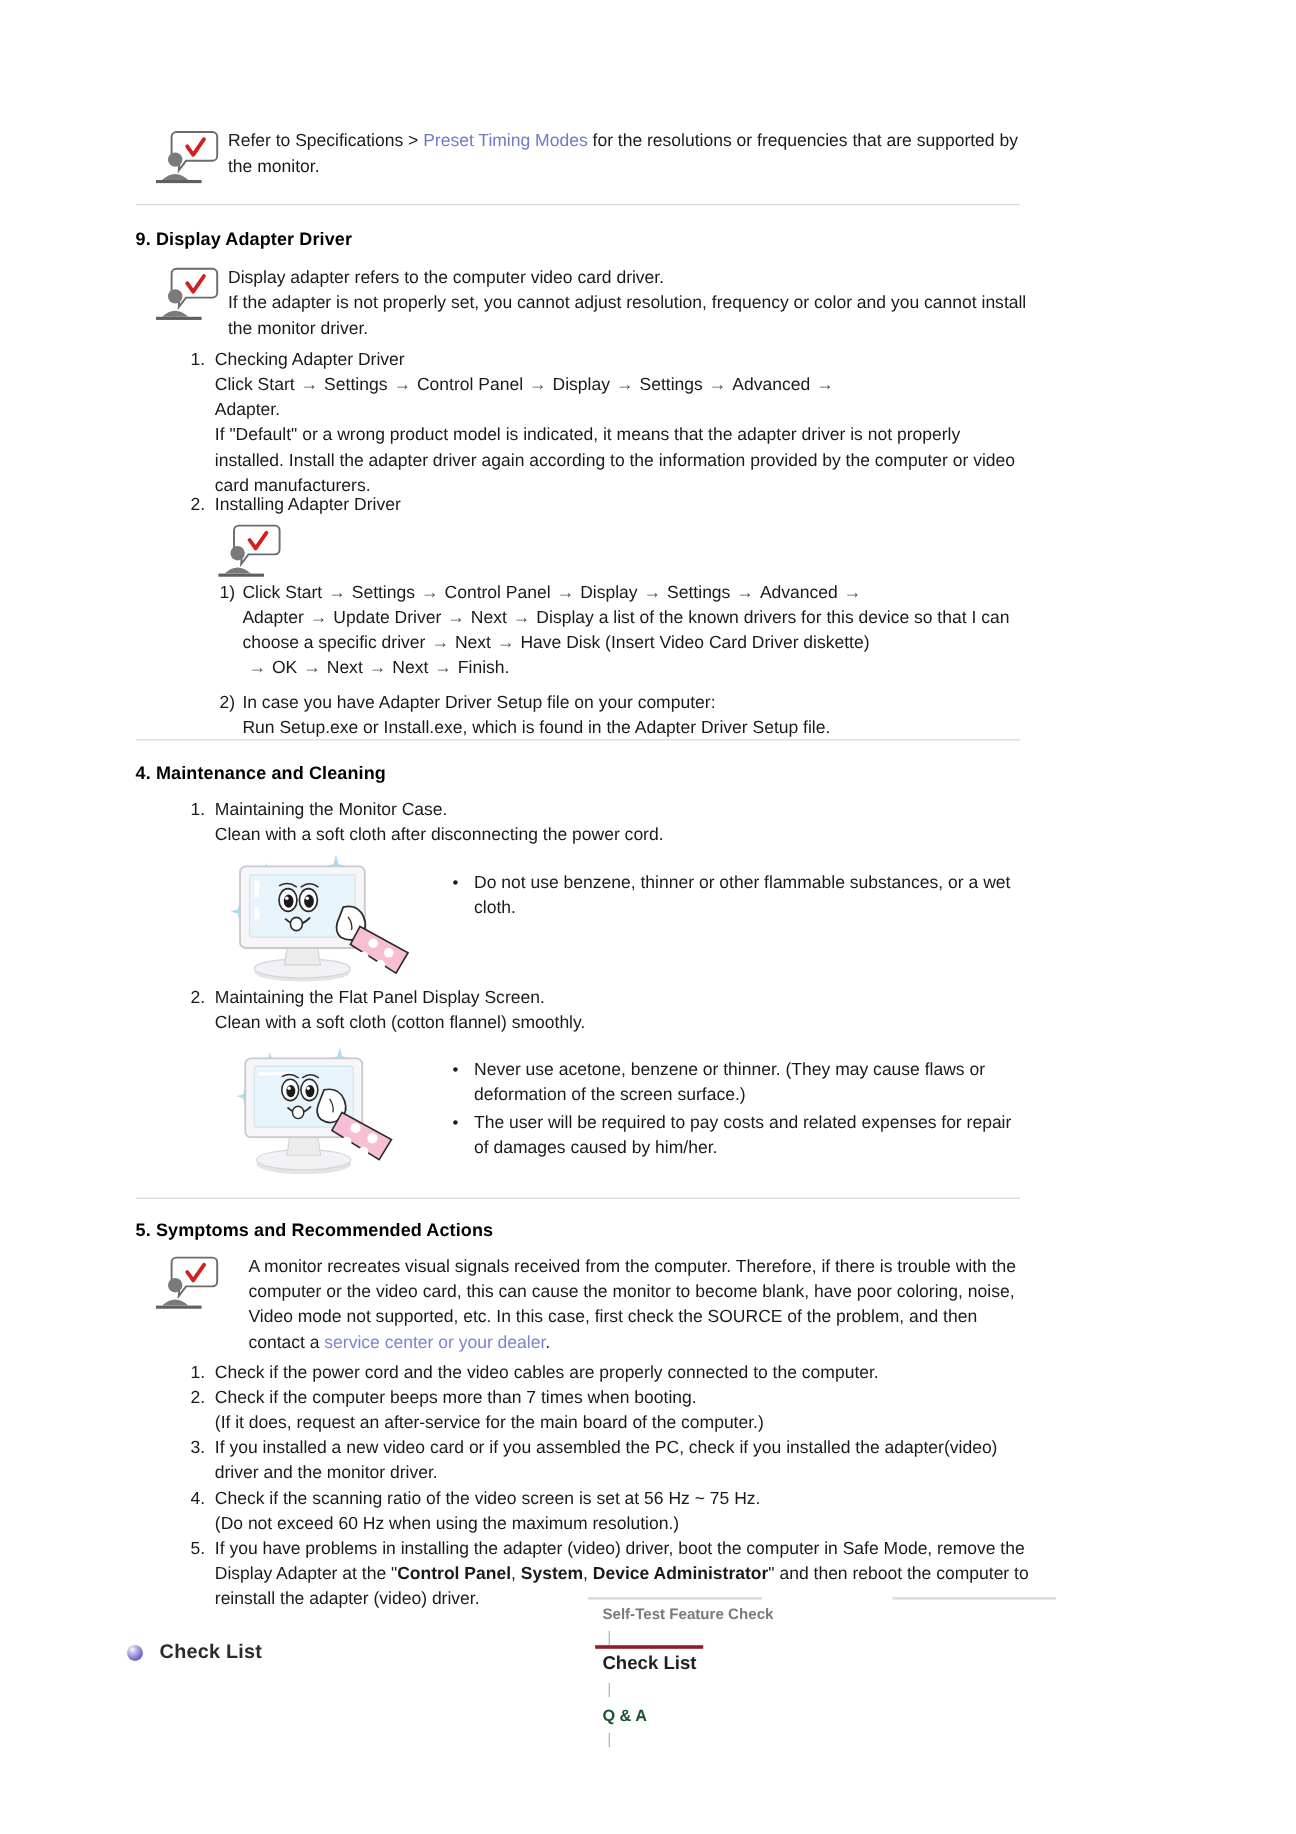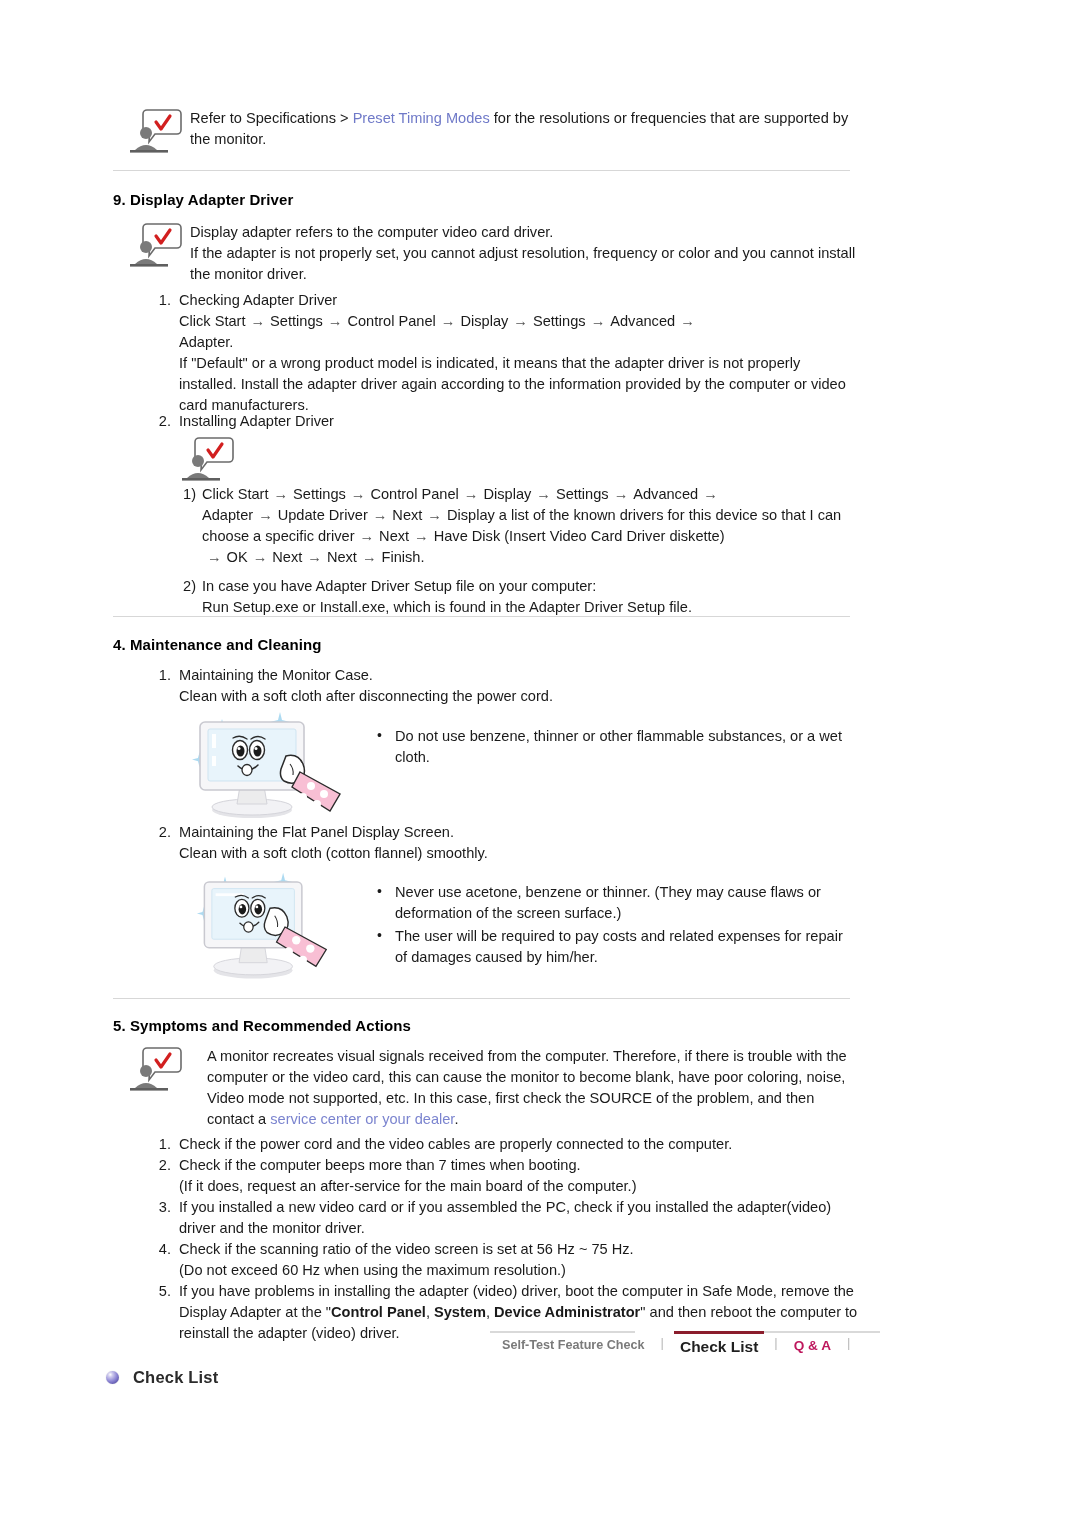--- a/index.html
+++ b/index.html
@@ -146,20 +146,21 @@
 
   
   .clean-fig { position: relative; }
 
   
   .tabnav {
     position: absolute;
     display: flex;
     align-items: flex-start;
     font-size: 13px;
+    flex-direction: column;
   }
   .tabnav .tab {
     position: relative;
     padding: 7px 0 0 0;
     white-space: nowrap;
   }
   .tab-label {
     display: block;
     padding: 0 6px;
   }
@@ -174,21 +175,21 @@
     font-size: 15.5px;
   }
   .tab-active::before {
     content: "";
     position: absolute;
     top: 0; left: 0; right: 0;
     height: 3px;
     background: #8b1d2c;
   }
   .tab-qa {
-    color: #be185d;
+    color: #14532d;
     font-weight: bold;
     font-size: 13.6px;
   }
   .tab-sep {
     color: #b9b9b9;
     font-size: 13px;
     padding: 4px 10px 0 10px;
   }
   .nav-rule {
     position: absolute;

